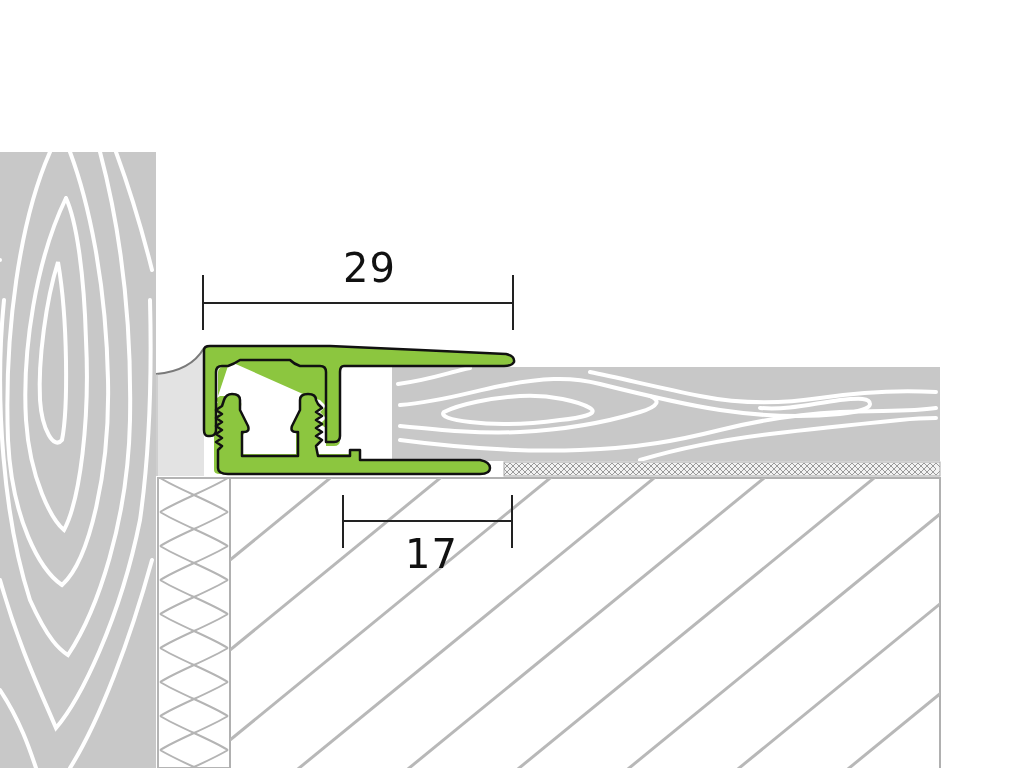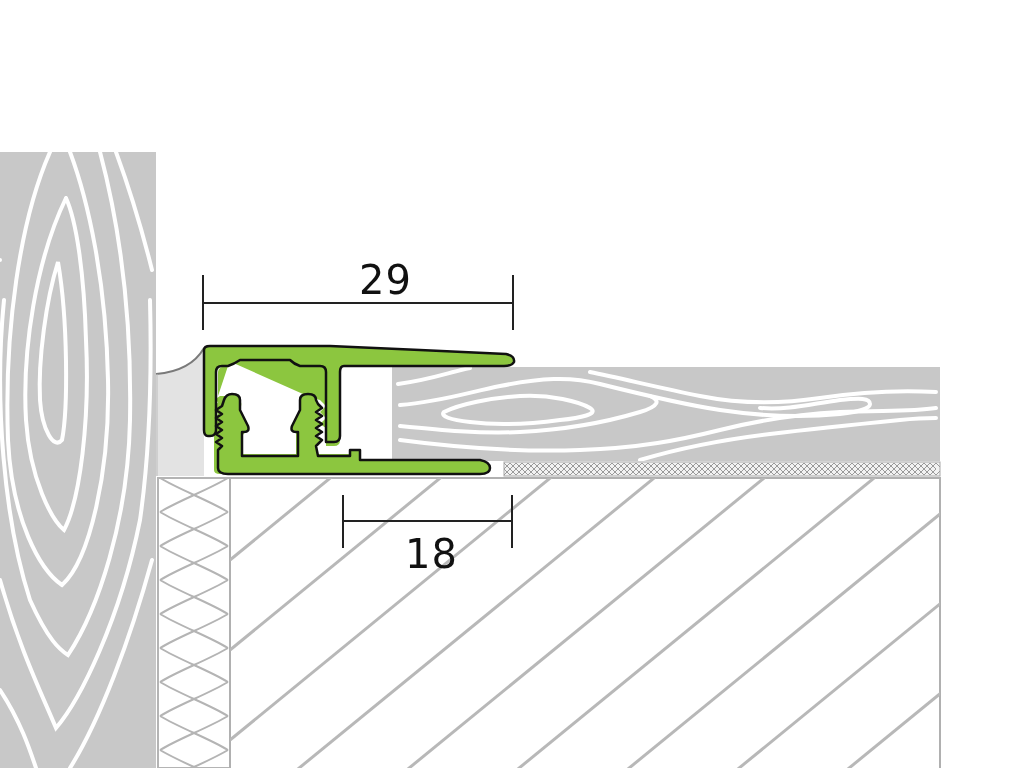--- a/index.html
+++ b/index.html
@@ -119,14 +119,14 @@
     <line x1="203" y1="303" x2="513" y2="303"></line>
   </g>
 
   <g stroke="#222222" stroke-width="2">
     <line x1="343" y1="495" x2="343" y2="548"></line>
     <line x1="512" y1="495" x2="512" y2="548"></line>
     <line x1="343" y1="521" x2="512" y2="521"></line>
   </g>
 </svg>
 
-<div class="dim-label" style="left:343px; top:260px;margin-left:16px;">29</div>
-<div class="dim-label" style="left:405px; top:534px;">18</div>
+<div class="dim-label" style="left:343px; top:248px;">29</div>
+<div class="dim-label" style="left:405px; top:534px;">17</div>
 
 </body></html>

